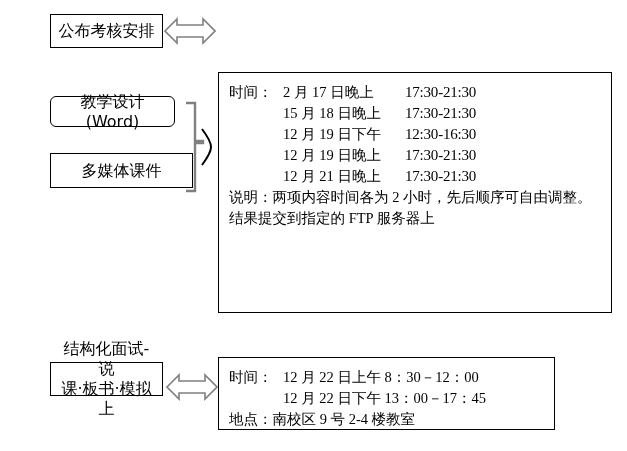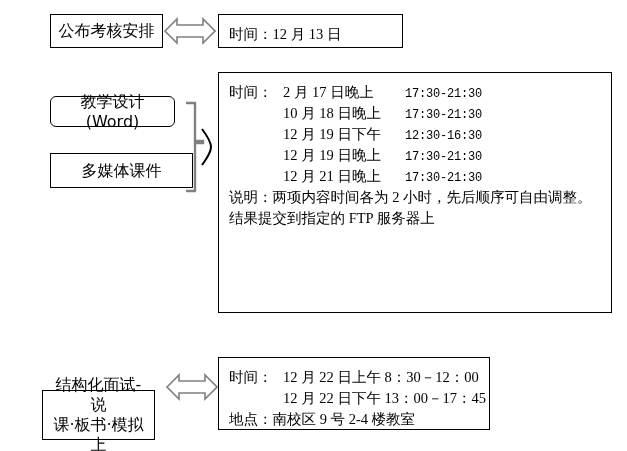--- a/index.html
+++ b/index.html
@@ -24,22 +24,22 @@
     background: #ffffff;
     box-sizing: border-box;
   }
   .cjk {
     font-family: "DejaVu Sans", sans-serif;
   }
   .serif-num {
     font-family: "Liberation Serif", "DejaVu Serif", serif;
   }
   .mono-num {
-    font-family: Liberation Mono, monospace;
-    font-size: 12px;
+    font-family: Liberation Serif, serif;
+    font-size: 15px;
     letter-spacing: -0.2px;
   }
   .label-box {
     display: flex;
     align-items: center;
     justify-content: center;
     text-align: center;
     font-size: 16px;
     line-height: 20px;
   }
@@ -97,70 +97,67 @@
   <div class="box label-box" style="left:50px; top:14px; width:113px; height:34px;">
     <span class="inner cjk">公布考核安排</span>
   </div>
 
   <div class="arrow-dbl" style="left:164px; top:16px; width:52px; height:30px;">
     <svg width="52" height="30" viewBox="0 0 52 30">
       <polygon points="1,15 13,3 13,9 39,9 39,3 51,15 39,27 39,21 13,21 13,27" fill="#ffffff" stroke="#808080" stroke-width="1.6" stroke-linejoin="miter"></polygon>
     </svg>
   </div>
 
-  <div class="box content-box" style="left:218px; top:14px; width:185px; height:34px;">
-    <div class="row"><span class="cjk">时间：</span><span class="serif-num">12 月 13 日</span></div>
-  </div>
 
   <div class="box label-box" style="left:50px; top:96px; width:125px; height:31px;border-radius:6px;">
     <span class="inner cjk">教学设计(Word)</span>
   </div>
 
   <div class="box label-box" style="left:50px; top:153px; width:143px; height:35px;">
     <span class="inner cjk">多媒体课件</span>
   </div>
 
   <div class="brace" style="left:183px; top:101px; width:30px; height:92px;">
     <svg width="30" height="92" viewBox="0 0 30 92">
       <path d="M3,2 L12,2 L12,40 L20,40 L20,42 L12,42 L12,90 L3,90" fill="none" stroke="#808080" stroke-width="2.4" stroke-linejoin="miter" stroke-linecap="butt"></path>
       <path d="M19,28 Q28,40 28,46 Q28,52 19,64" fill="none" stroke="#000000" stroke-width="2" stroke-linecap="butt"></path>
     </svg>
   </div>
 
   <div class="box content-box" style="left:218px; top:72px; width:394px; height:241px;">
 
     <div class="row"><span class="cjk lead">时间：</span><span class="serif-num date">2 月 17 日晚上</span><span class="mono-num">17:30-21:30</span></div>
 
-    <div class="row"><span class="indent"></span><span class="serif-num date">10 月 18 日晚上</span><span class="mono-num">17:30-21:30</span></div>
+    <div class="row"><span class="indent"></span><span class="serif-num date">15 月 18 日晚上</span><span class="mono-num">17:30-21:30</span></div>
 
     <div class="row"><span class="indent"></span><span class="serif-num date">12 月 19 日下午</span><span class="mono-num">12:30-16:30</span></div>
 
     <div class="row"><span class="indent"></span><span class="serif-num date">12 月 19 日晚上</span><span class="mono-num">17:30-21:30</span></div>
 
 
     <div class="row"><span class="indent"></span><span class="serif-num date">12 月 21 日晚上</span><span class="mono-num">17:30-21:30</span></div>
 
 
     <div class="para-wrap"><span class="cjk">说明：</span><span class="serif-num">两项内容时间各为 2 小时，先后顺序可自由调整。结果提交到指定的 FTP 服务器上</span></div>
   </div>
 
-  <div class="box label-box" style="left:42px; top:362px; width:113px; height:50px;margin-top:28px;">
+  <div class="box label-box" style="left:50px; top:362px; width:113px; height:34px;">
     <span class="inner cjk">
       <span>结构化面试- 说</span><br>
       <span>课·板书·模拟上</span>
     </span>
   </div>
 
   <div class="arrow-dbl" style="left:166px; top:372px; width:52px; height:30px;">
     <svg width="52" height="30" viewBox="0 0 52 30">
       <polygon points="1,15 13,3 13,9 39,9 39,3 51,15 39,27 39,21 13,21 13,27" fill="#ffffff" stroke="#808080" stroke-width="1.6" stroke-linejoin="miter"></polygon>
     </svg>
   </div>
 
-  <div class="box content-box" style="left:218px; top:357px; width:272px; height:73px;">
+  <div class="box content-box" style="left:218px; top:357px; width:337px; height:73px;">
 
     <div class="row"><span class="cjk lead">时间：</span><span class="serif-num">12 月 22 日上午 8：30－12：00</span></div>
 
     <div class="row"><span class="indent"></span><span class="serif-num">12 月 22 日下午 13：00－17：45</span></div>
 
     <div class="row para"><span class="cjk">地点：</span><span class="serif-num">南校区 9 号 2-4 楼教室</span></div>
   </div>
 
 </div>
 

